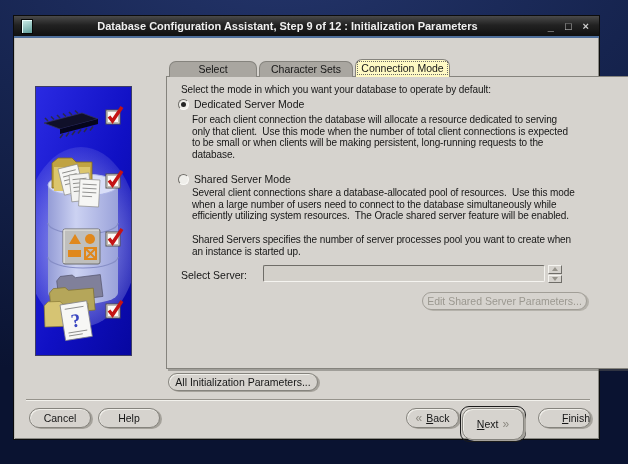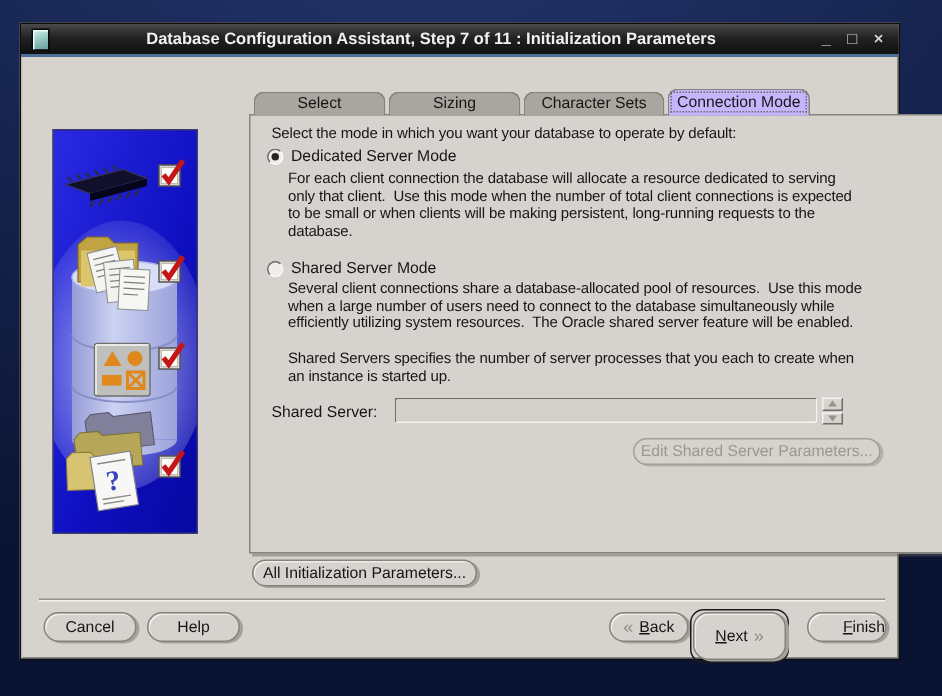--- a/index.html
+++ b/index.html
@@ -35,21 +35,21 @@
     border:1px solid #3d3c64; background:#1212c8;
   }
   .sidebar svg { display:block; }
   
   .tabs { position:absolute; left:152px; top:43px; height:18px; display:flex; align-items:flex-end; gap:2px; padding-left:3px; z-index:3; }
   .tab {
     height:16px; line-height:15px; background:#a9a6a0;
     border:1px solid #85837d; border-bottom:none; border-radius:7px 7px 0 0;
     font-size:10.5px; color:#161616; text-align:center;
   }
-  .tab--active { background:#c4b5fd; height:18px; line-height:17px; }
+  .tab--active { background:#fef9c3; height:18px; line-height:17px; }
   .tab--active .tab-label { outline:1px dotted #6e6c67; outline-offset:0px; padding:0 3px; }
   
   .panel {
     position:absolute; left:152px; top:60px; width:470px; height:293px;
     background:#d6d3ce; border:1px solid #85837d;
     box-shadow: 2px 2px 0 rgba(95,93,88,.45); z-index:2; overflow:hidden;
   }
   .panel-text { position:absolute; font-size:10px; color:#161616; letter-spacing:-0.1px; }
   .pre { white-space:pre; line-height:11.6px; }
   .radio-row { position:absolute; display:flex; align-items:center; gap:5px; }
@@ -95,21 +95,21 @@
   .arrow-glyph { color:#8f8c84; font-size:12px; line-height:10px; }
   .mnemonic { text-decoration:underline; }
 </style>
 </head>
 <body>
 
 <div class="window">
 
   <div class="titlebar">
     <div class="titlebar-icon"></div>
-    <div class="titlebar-title">Database Configuration Assistant, Step 7 of 11 : Initialization Parameters</div>
+    <div class="titlebar-title">Database Configuration Assistant, Step 9 of 12 : Initialization Parameters</div>
     <div class="titlebar-controls">
       <span>_</span>
       <span>□</span>
       <span>×</span>
     </div>
   </div>
 
   <div class="sidebar">
     <svg width="95" height="268" viewBox="0 0 95 268">
       <defs>
@@ -214,21 +214,20 @@
           <rect width="14" height="14" fill="#eceae6" stroke="#55534f" stroke-width="1"></rect>
           <rect x="1.5" y="1.5" width="11" height="11" fill="#fbfaf7" stroke="#b2afa9" stroke-width="0.8"></rect>
           <polyline points="3,6.5 6.5,11 16,-3" fill="none" stroke="#c41414" stroke-width="3.4"></polyline>
         </g>
       </g>
     </svg>
   </div>
 
   <div class="tabs">
     <div class="tab" style="width:88px"><span class="tab-label">Select</span></div>
-    <div class="tab" style="width:88px"><span class="tab-label">Sizing</span></div>
     <div class="tab" style="width:94px"><span class="tab-label">Character Sets</span></div>
     <div class="tab tab--active" style="width:95px"><span class="tab-label">Connection Mode</span></div>
   </div>
 
   <div class="panel">
     <div class="panel-text" style="left:14px; top:7px;">Select the mode in which you want your database to operate by default:</div>
 
     <div class="radio-row" style="left:11px; top:21px;">
       <span class="radio radio--checked"></span>
       <span class="radio-label">Dedicated Server Mode</span>
@@ -239,24 +238,24 @@
 database.</div>
 
     <div class="radio-row" style="left:11px; top:96px;">
       <span class="radio"></span>
       <span class="radio-label">Shared Server Mode</span>
     </div>
     <div class="panel-text pre" style="left:25px; top:110px;">Several client connections share a database-allocated pool of resources.  Use this mode
 when a large number of users need to connect to the database simultaneously while
 efficiently utilizing system resources.  The Oracle shared server feature will be enabled.</div>
 
-    <div class="panel-text pre" style="left:25px; top:157px;">Shared Servers specifies the number of server processes that you each to create when
+    <div class="panel-text pre" style="left:25px; top:157px;">Shared Servers specifies the number of server processes pool you want to create when
 an instance is started up.</div>
 
-    <span class="field-label">Shared Server:</span>
+    <span class="field-label">Select Server:</span>
     <input class="field-input" type="text" disabled="" value="" style="">
     <div class="spinner">
       <div class="spin-btn spin-up">
           <i></i>
         </div>
       <div class="spin-btn spin-down">
           <i></i>
         </div>
     </div>
 

